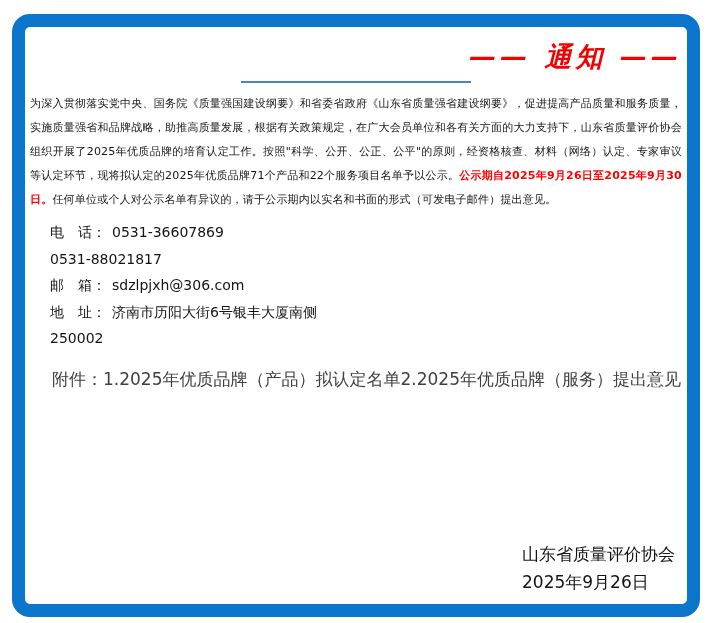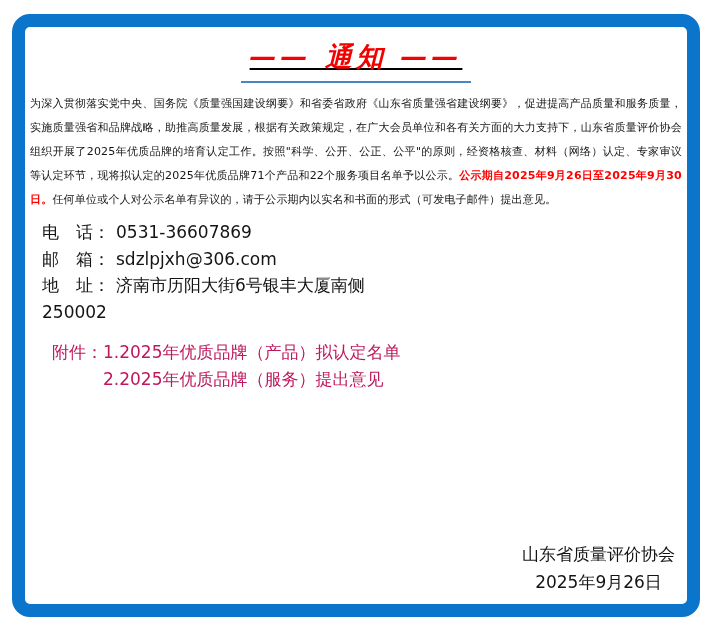--- a/index.html
+++ b/index.html
@@ -22,23 +22,22 @@
   }
   .inner {
     position: relative;
     width: 100%;
     height: 100%;
     padding: 6px 5px 0 5px;
     border-radius: 8px;
     background: #ffffff;
   }
   .title-block {
-    text-align: center;
+    text-align: right;
     margin-top: 6px;
-    text-decoration: underline;
   }
   .title {
     color: #f30000;
     font-size: 27px;
     font-weight: bold;
     font-style: italic;
     letter-spacing: 4px;
     white-space: nowrap;
   }
   .title-underline {
@@ -54,47 +53,47 @@
     color: #141414;
     text-align: justify;
     letter-spacing: 0.2px;
   }
   .highlight {
     color: #ff0000;
     font-weight: bold;
   }
   .contacts {
     margin-top: 7px;
-    margin-left: 12px;
-    font-size: 17px;
+    margin-left: 20px;
+    font-size: 14px;
     color: #141414;
   }
   .contact-row {
     display: flex;
     line-height: 26.5px;
   }
   .contact-label {
     white-space: pre;
     margin-right: 6px;
   }
   .attachments {
     display: flex;
     margin-top: 14px;
     margin-left: 22px;
     font-size: 17px;
     line-height: 27px;
-    color: #be185d;
+    color: #404040;
   }
   .attachment-label { white-space: pre; }
-  .attachment-items { display: flex; flex-direction: column; }
+  .attachment-items { display: flex; flex-direction: row; }
   .signature {
     position: absolute;
     right: 12px;
     bottom: 8px;
-    text-align: center;
+    text-align: left;
     font-size: 17px;
     line-height: 28px;
     color: #141414;
   }
 </style>
 </head>
 <body>
 
 <div class="frame">
   <div class="inner">
@@ -105,20 +104,21 @@
     </div>
 
     <div class="body-text"><span>为深入贯彻落实党中央、国务院《质量强国建设纲要》和省委省政府《山东省质量强省建设纲要》，促进提高产品质量和服务质量，实施质量强省和品牌战略，助推高质量发展，根据有关政策规定，在广大会员单位和各有关方面的大力支持下，山东省质量评价协会组织开展了2025年优质品牌的培育认定工作。按照"科学、公开、公正、公平"的原则，经资格核查、材料（网络）认定、专家审议等认定环节，现将拟认定的2025年优质品牌71个产品和22个服务项目名单予以公示。</span><span class="highlight">公示期自2025年9月26日至2025年9月30日。</span><span>任何单位或个人对公示名单有异议的，请于公示期内以实名和书面的形式（可发电子邮件）提出意见。</span></div>
 
     <div class="contacts">
       <div class="contact-row">
         <span class="contact-label">电　话：</span>
         <span class="contact-value">0531-36607869</span>
       </div>
       <div class="contact-row">
+        <span class="contact-value">0531-88021817</span>
       </div>
       <div class="contact-row">
         <span class="contact-label">邮　箱：</span>
         <span class="contact-value">sdzlpjxh@306.com</span>
       </div>
       <div class="contact-row">
         <span class="contact-label">地　址：</span>
         <span class="contact-value">济南市历阳大街6号银丰大厦南侧</span>
       </div>
       <div class="contact-row">

